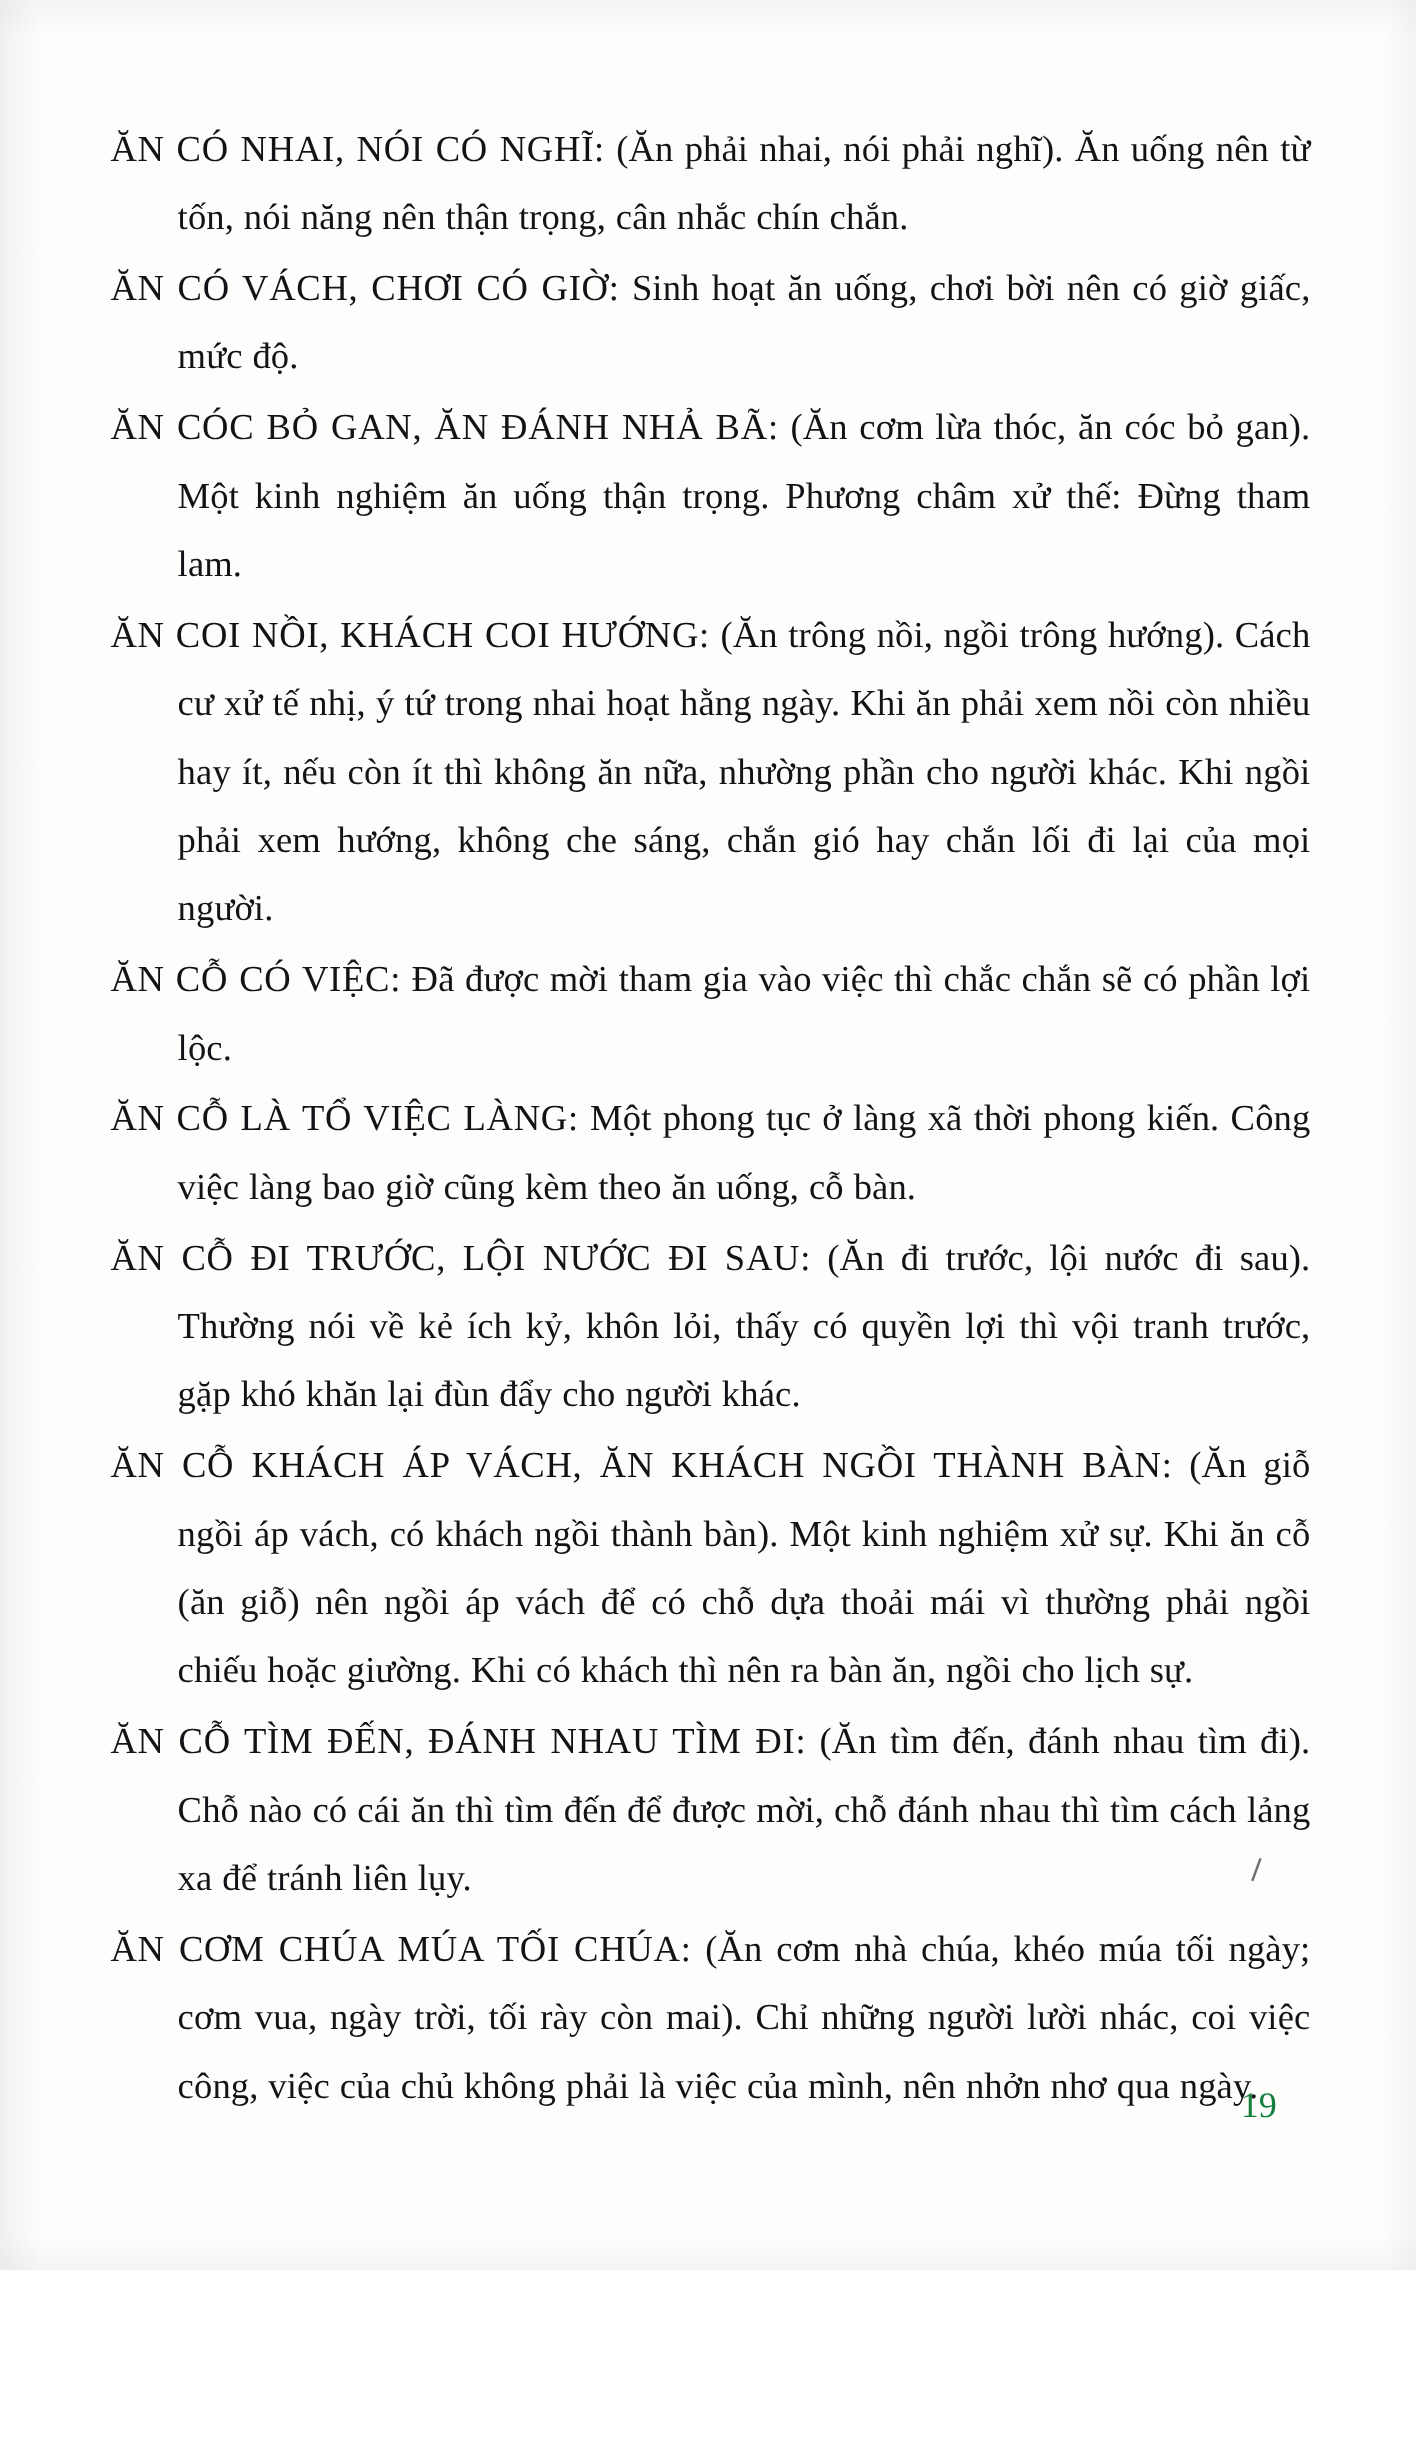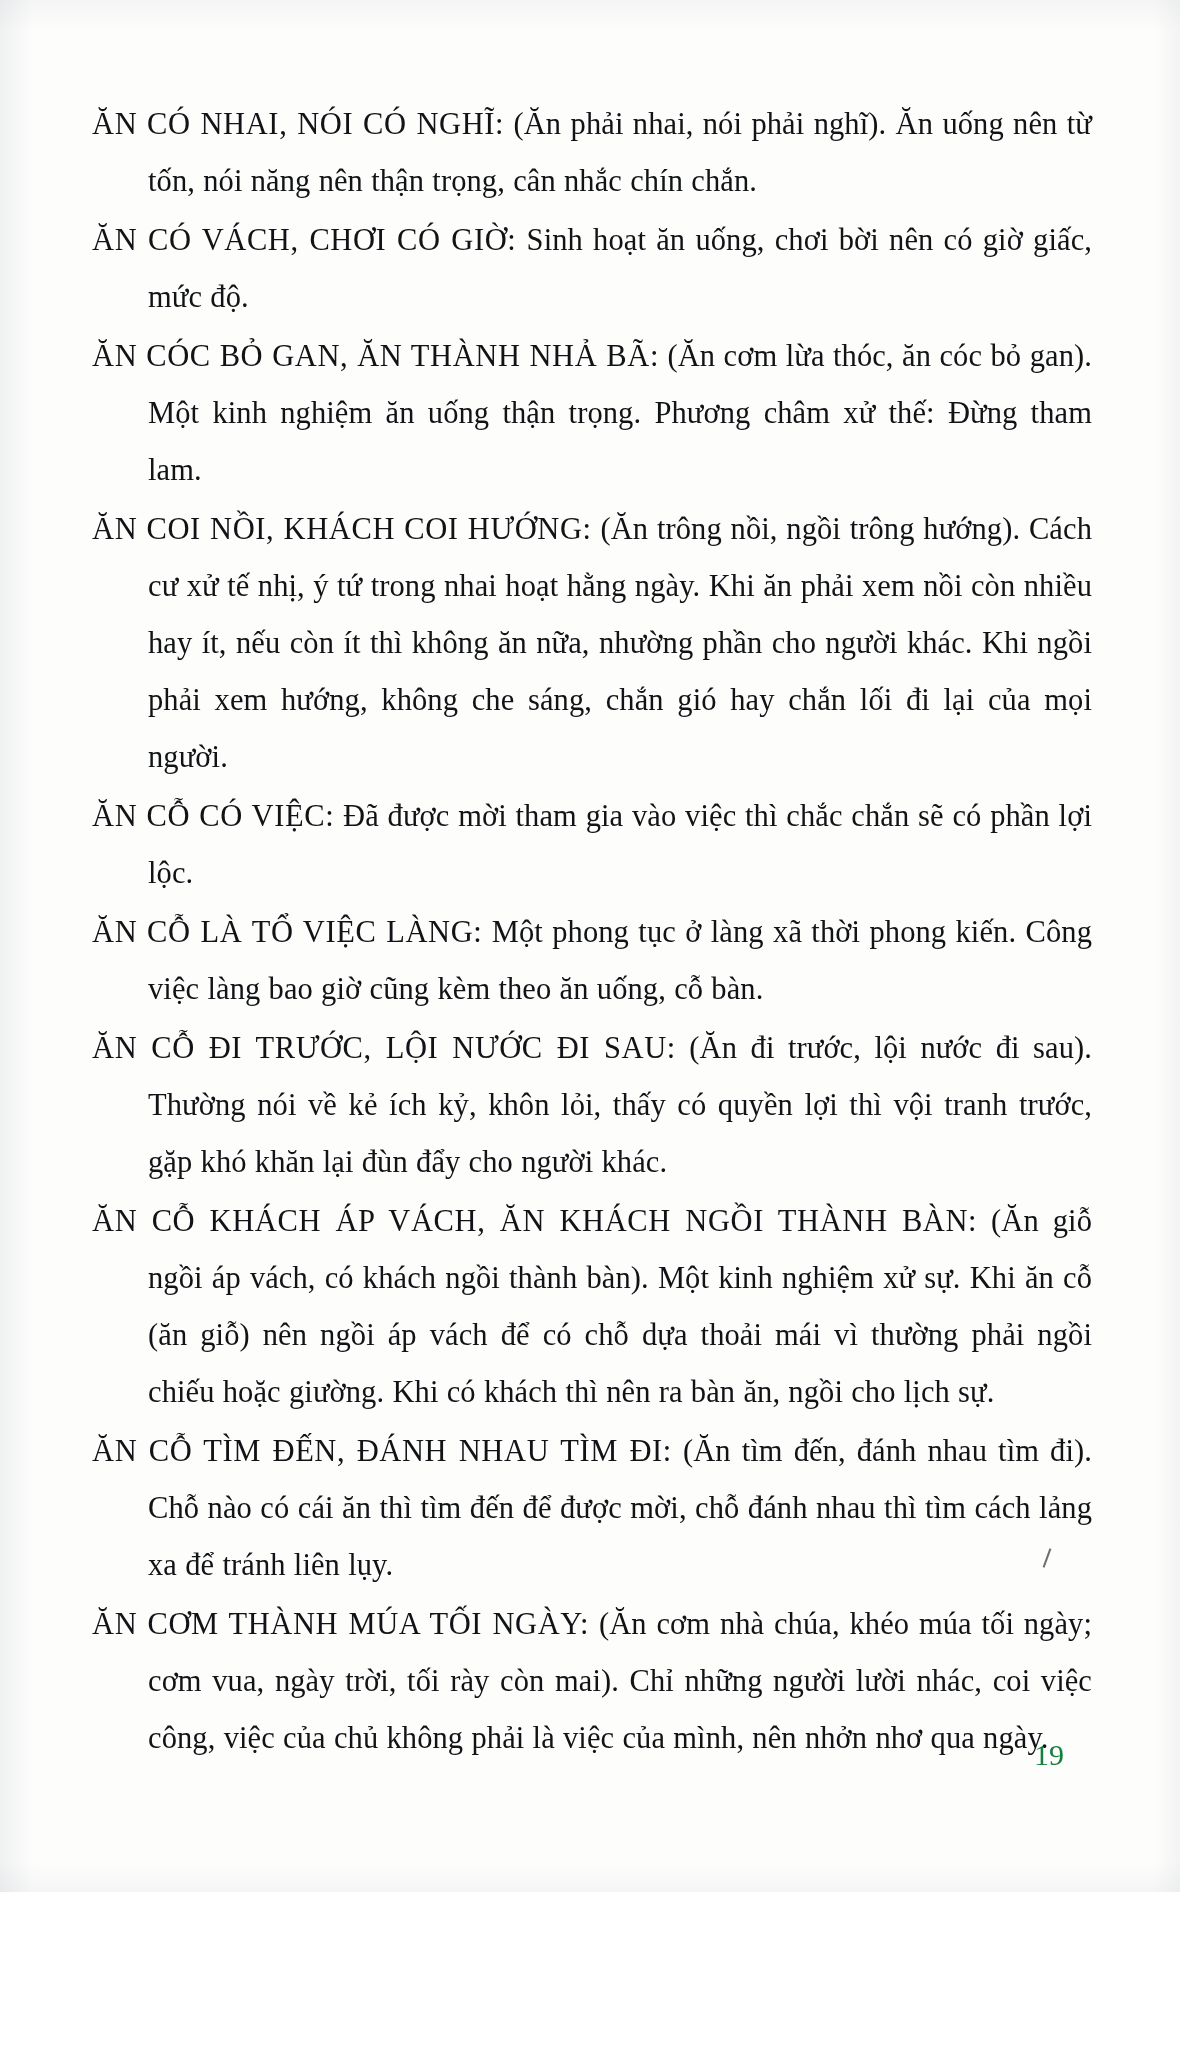--- a/index.html
+++ b/index.html
@@ -87,21 +87,21 @@
 
     <p class="entry">
       <span class="headword">ĂN CÓ NHAI, NÓI CÓ NGHĨ:</span><span class="gloss"> (Ăn phải nhai, nói phải nghĩ). Ăn uống nên từ tốn, nói năng nên thận trọng, cân nhắc chín chắn.</span>
     </p>
 
     <p class="entry">
       <span class="headword">ĂN CÓ VÁCH, CHƠI CÓ GIỜ:</span><span class="gloss"> Sinh hoạt ăn uống, chơi bời nên có giờ giấc, mức độ.</span>
     </p>
 
     <p class="entry">
-      <span class="headword">ĂN CÓC BỎ GAN, ĂN THÀNH NHẢ BÃ:</span><span class="gloss"> (Ăn cơm lừa thóc, ăn cóc bỏ gan). Một kinh nghiệm ăn uống thận trọng. Phương châm xử thế: Đừng tham lam.</span>
+      <span class="headword">ĂN CÓC BỎ GAN, ĂN ĐÁNH NHẢ BÃ:</span><span class="gloss"> (Ăn cơm lừa thóc, ăn cóc bỏ gan). Một kinh nghiệm ăn uống thận trọng. Phương châm xử thế: Đừng tham lam.</span>
     </p>
 
     <p class="entry">
       <span class="headword">ĂN COI NỒI, KHÁCH COI HƯỚNG:</span><span class="gloss"> (Ăn trông nồi, ngồi trông hướng). Cách cư xử tế nhị, ý tứ trong nhai hoạt hằng ngày. Khi ăn phải xem nồi còn nhiều hay ít, nếu còn ít thì không ăn nữa, nhường phần cho người khác. Khi ngồi phải xem hướng, không che sáng, chắn gió hay chắn lối đi lại của mọi người.</span>
     </p>
 
     <p class="entry">
       <span class="headword">ĂN CỖ CÓ VIỆC:</span><span class="gloss"> Đã được mời tham gia vào việc thì chắc chắn sẽ có phần lợi lộc.</span>
     </p>
 
@@ -115,21 +115,21 @@
 
     <p class="entry">
       <span class="headword">ĂN CỖ KHÁCH ÁP VÁCH, ĂN KHÁCH NGỒI THÀNH BÀN:</span><span class="gloss"> (Ăn giỗ ngồi áp vách, có khách ngồi thành bàn). Một kinh nghiệm xử sự. Khi ăn cỗ (ăn giỗ) nên ngồi áp vách để có chỗ dựa thoải mái vì thường phải ngồi chiếu hoặc giường. Khi có khách thì nên ra bàn ăn, ngồi cho lịch sự.</span>
     </p>
 
     <p class="entry">
       <span class="headword">ĂN CỖ TÌM ĐẾN, ĐÁNH NHAU TÌM ĐI:</span><span class="gloss"> (Ăn tìm đến, đánh nhau tìm đi). Chỗ nào có cái ăn thì tìm đến để được mời, chỗ đánh nhau thì tìm cách lảng xa để tránh liên lụy.</span>
     </p>
 
     <p class="entry">
-      <span class="headword">ĂN CƠM THÀNH MÚA TỐI NGÀY:</span><span class="gloss"> (Ăn cơm nhà chúa, khéo múa tối ngày; cơm vua, ngày trời, tối rày còn mai). Chỉ những người lười nhác, coi việc công, việc của chủ không phải là việc của mình, nên nhởn nhơ qua ngày.</span>
+      <span class="headword">ĂN CƠM CHÚA MÚA TỐI CHÚA:</span><span class="gloss"> (Ăn cơm nhà chúa, khéo múa tối ngày; cơm vua, ngày trời, tối rày còn mai). Chỉ những người lười nhác, coi việc công, việc của chủ không phải là việc của mình, nên nhởn nhơ qua ngày.</span>
     </p>
 
   </div>
 
   <div class="margin-mark">
       <span></span>
     </div>
 
   <div class="page-number">19</div>
 

